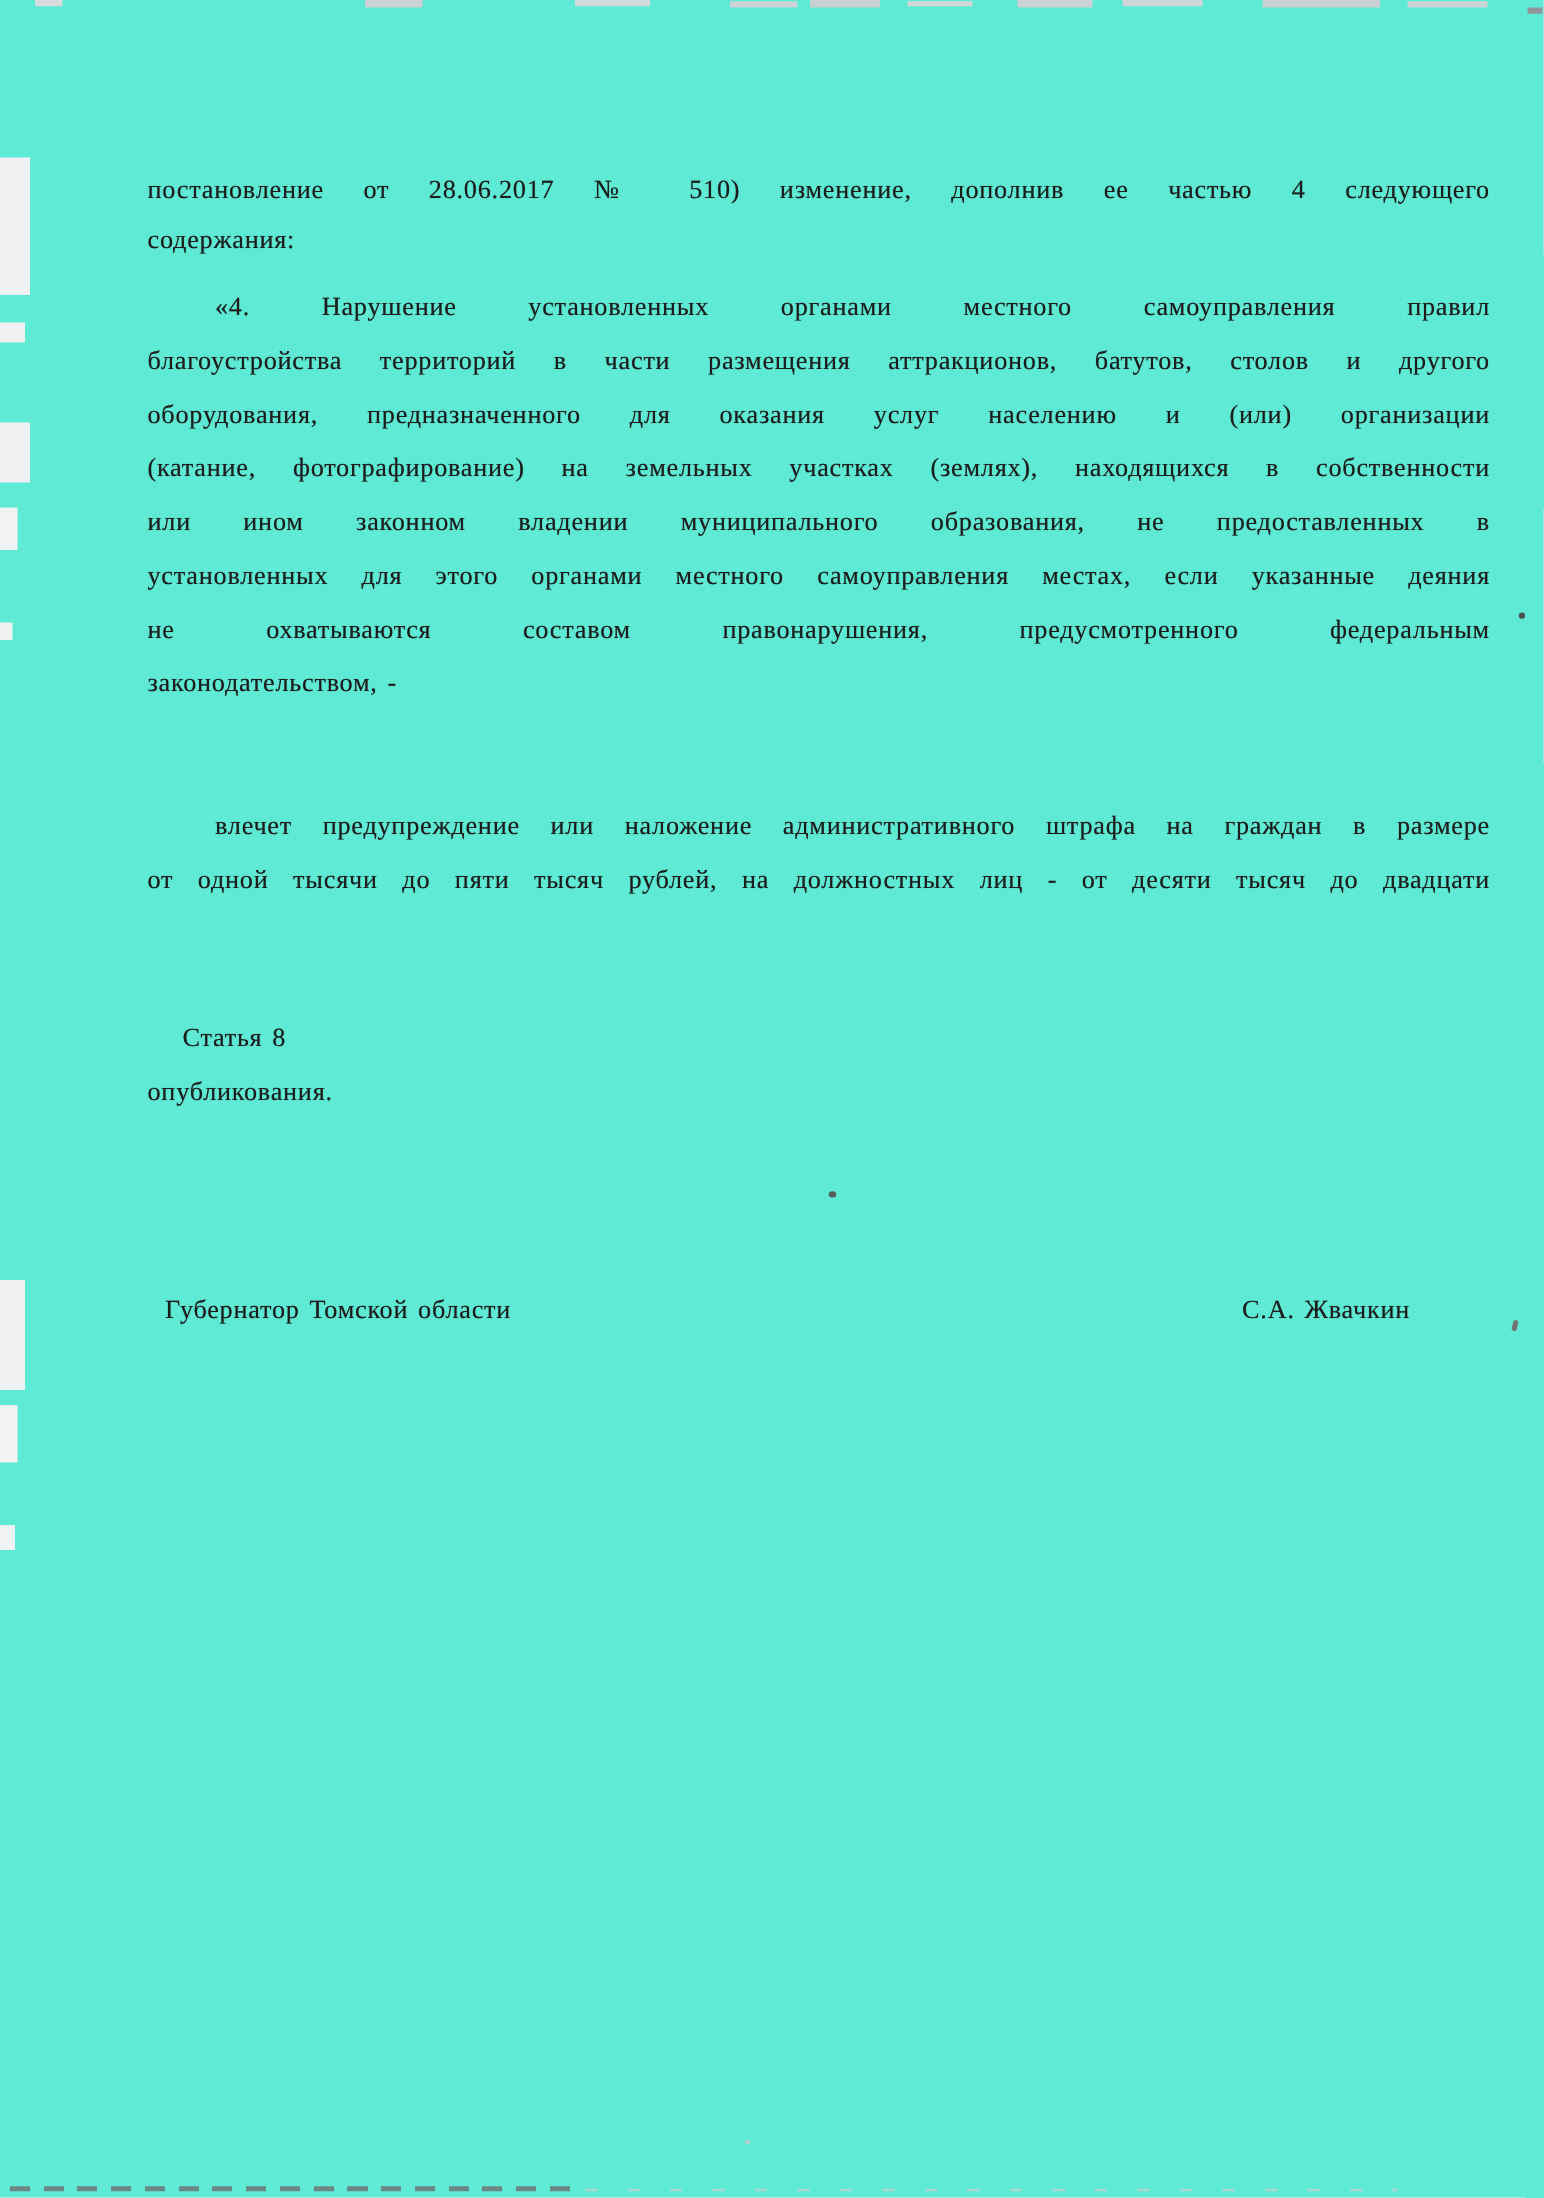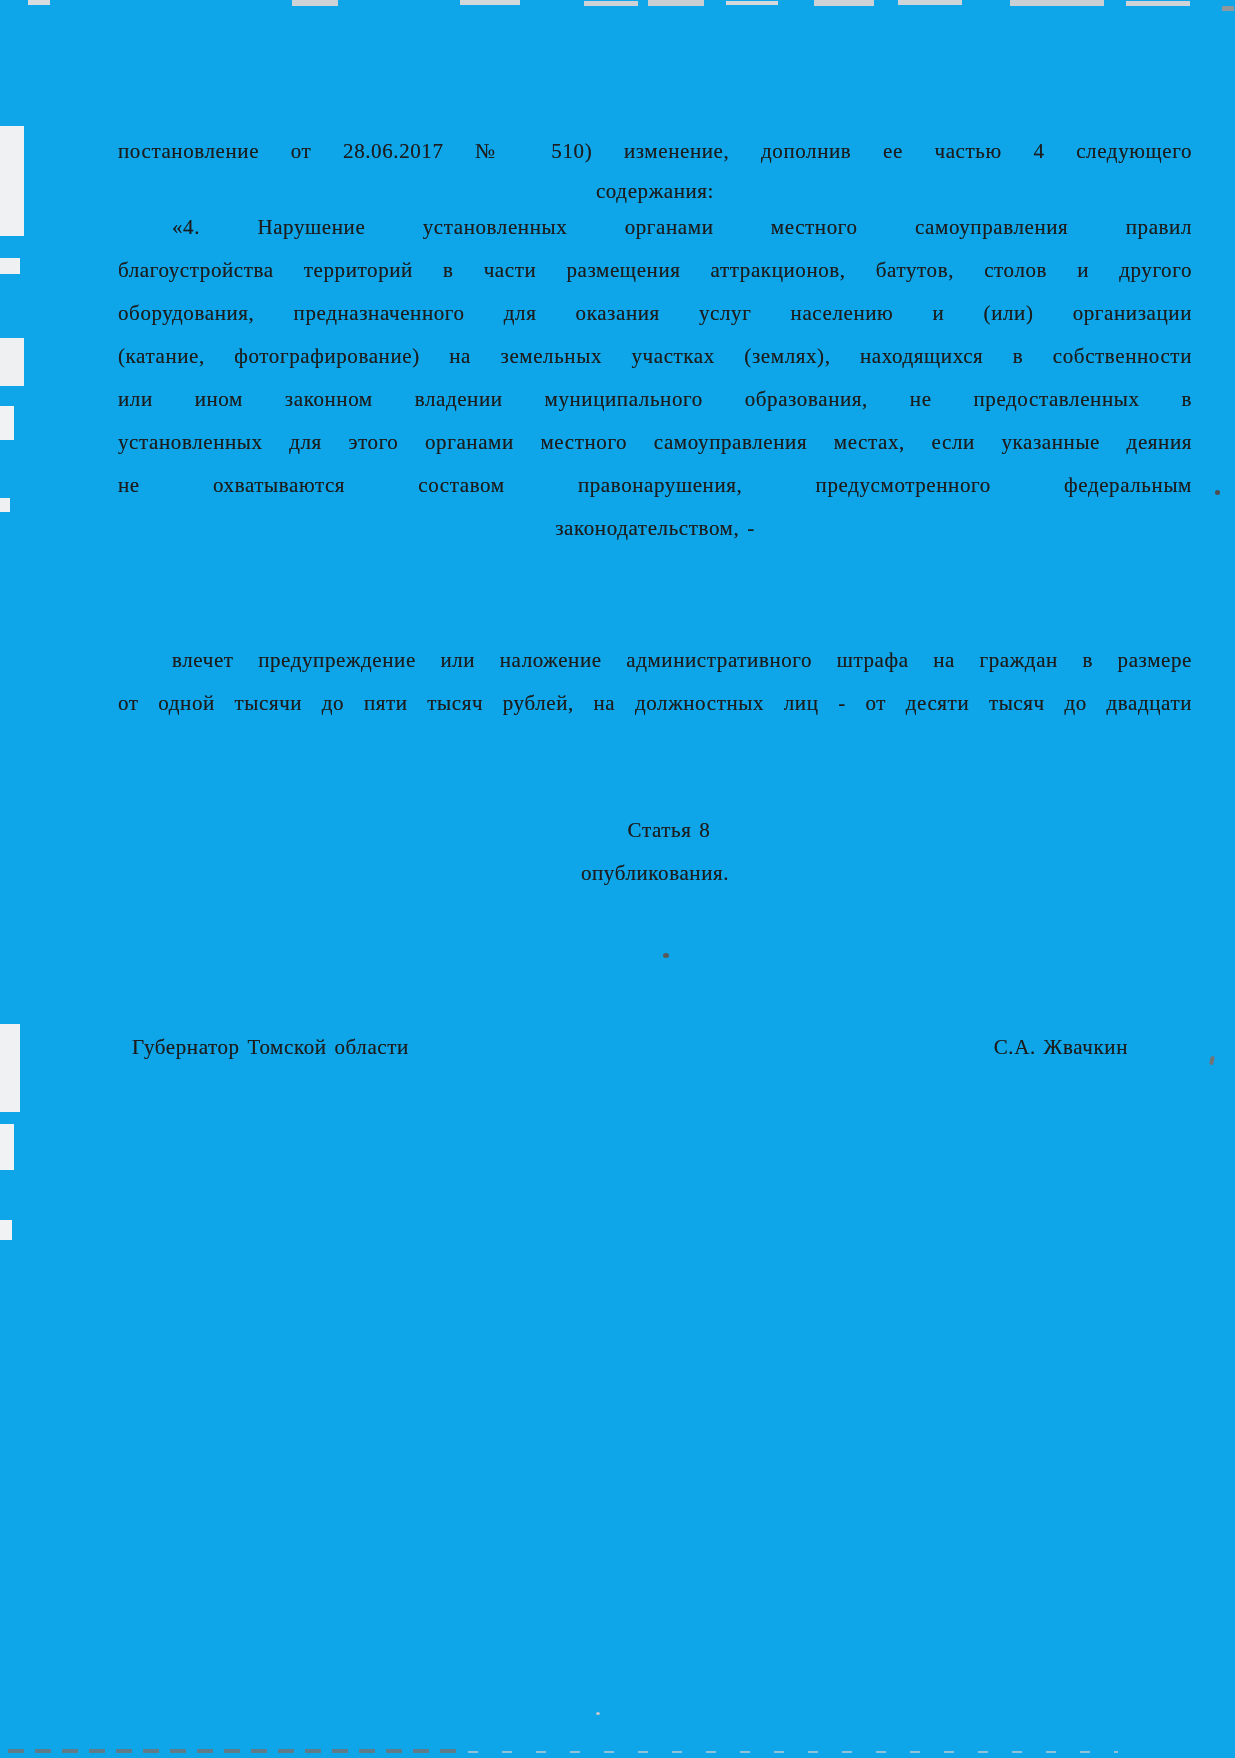--- a/index.html
+++ b/index.html
@@ -1,45 +1,45 @@
 <!DOCTYPE html>
 <html><head>
 <meta charset="utf-8">
 <style>
   html,body { margin:0; padding:0; background:#e9e9e9; }
   .page {
     position:relative;
     width:1235px; height:1758px;
     margin:0 auto;
-    background:#0ea5e9;
+    background:#5eead4;
     font-family:"Liberation Serif", serif;
     color:#1c1c1c;
     overflow:hidden;
   }
   .textblock { position:absolute; left:118px; width:1074px; top:0; }
   .para { position:absolute; left:0; width:100%; }
   .line {
     height:43px; line-height:43px;
     font-size:21px;
     letter-spacing:0.6px;
     word-spacing:2px;
     overflow:hidden;
-    text-align:center;
+    text-align:left;
     white-space:normal;
     text-shadow:0 0 0.6px rgba(25,25,25,0.55);
   }
   .p1 .line { height:40px; line-height:40px; }
   .line.j { text-align:justify; }
   .line.j::after { content:""; display:inline-block; width:100%; height:0; }
   .ind  { text-indent:54px; }
   .ind2 { text-indent:28px; }
 
   
   .p1   { top:131px; }
-  .p2   { top:206px; }
+  .p2   { top:224px; }
   .p3   { top:639px; }
   .h2   { top:809px; }
   .p4   { top:852px; }
   .sig  { top:1026px; left:132px; width:996px; display:flex; justify-content:space-between; }
   .sig .line { overflow:visible; }
 
   
   .art { position:absolute; pointer-events:none; }
   .dash-strip-dark {
     background:repeating-linear-gradient(90deg,#6d7478 0 16px, rgba(0,0,0,0) 16px 27px);

